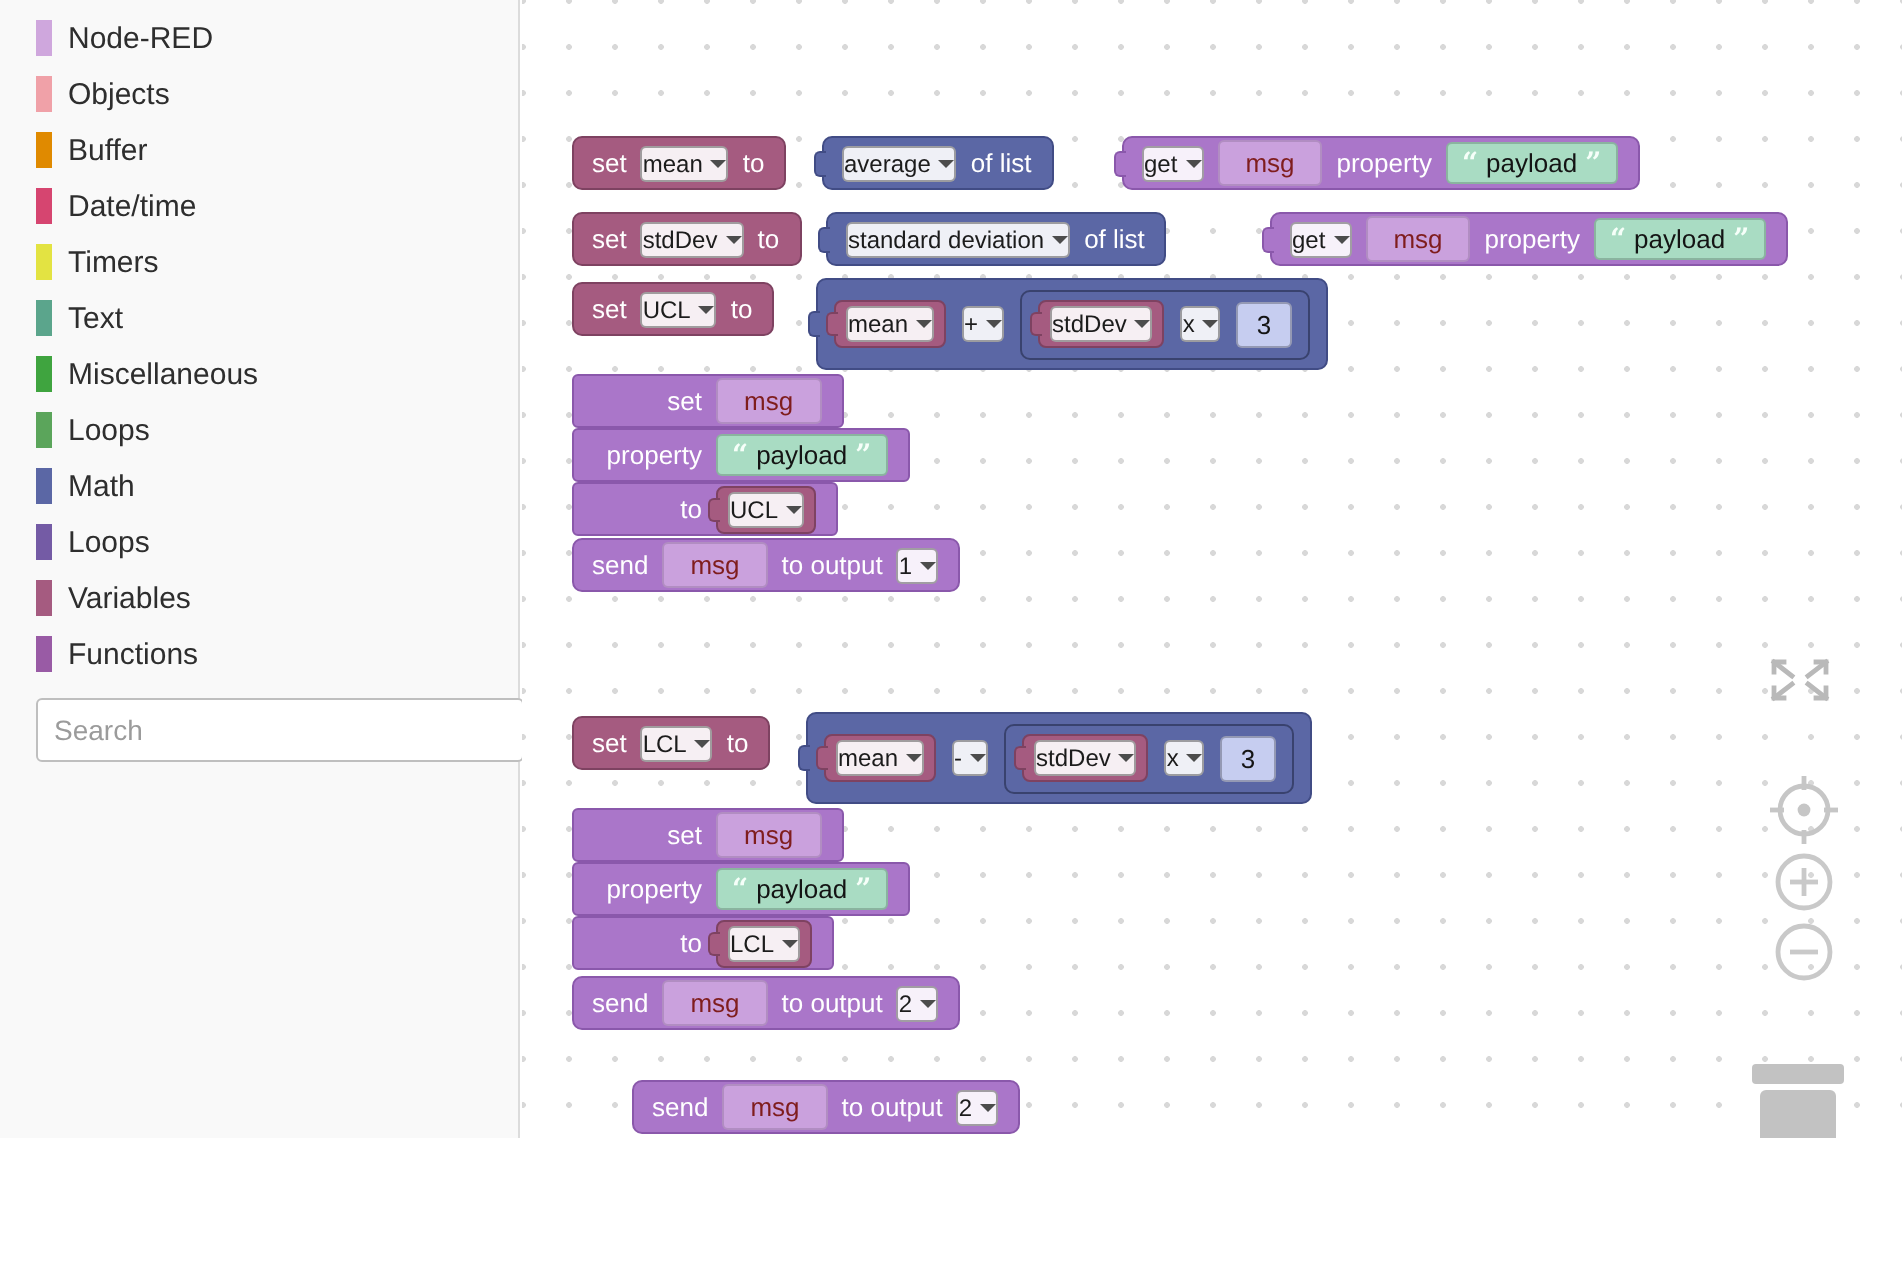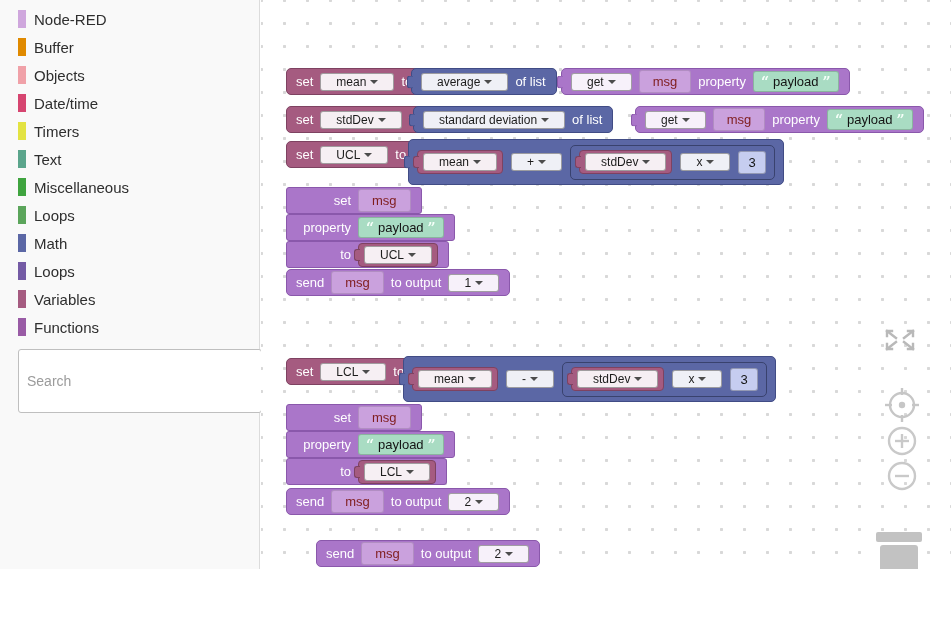--- a/index.html
+++ b/index.html
@@ -5,42 +5,42 @@
   html,body{margin:0;padding:0;background:#fff;font-family:"Liberation Sans",sans-serif;}
   .app{position:relative;width:951px;height:569px;overflow:hidden;background:#fff;}
 
   
   .sidebar{position:absolute;left:0;top:0;width:260px;height:634px;background:#f9f9f9;
            border-right:1px solid #dcdcdc;box-sizing:border-box;padding-top:5px;}
   .cat{display:flex;align-items:center;height:28px;cursor:pointer;}
   .cat-bar{width:8px;height:18px;margin-left:18px;margin-right:8px;flex:0 0 8px;}
   .cat-label{font-size:15px;color:#2e2e2e;white-space:nowrap;}
   .search-wrap{margin:8px 8px 0 18px;}
-  .search{width:226px;height:30px;border:1px solid #bfbfbf;border-radius:3px;padding:16px 8px;
+  .search{width:226px;height:30px;border:1px solid #bfbfbf;border-radius:3px;padding:0 8px;
           font-size:14px;color:#444;background:#fff;outline:none;box-sizing:content-box;}
   .search::placeholder{color:#9b9b9b;}
 
   
   .canvas{position:absolute;left:261px;top:0;width:690px;height:634px;background:#fff;
           background-image:radial-gradient(circle,#d8d8d8 1.4px,transparent 1.5px);
           background-size:23px 23px;background-position:12px 12px;}
 
   
   .blk{position:absolute;display:flex;align-items:center;gap:7px;height:27px;
        padding:0 10px 0 9px;border-radius:5px;color:#fff;font-size:13px;white-space:nowrap;
        box-sizing:border-box;cursor:grab;}
   .maroon{--bg:#a55b80;--bd:#7e4261;background:var(--bg);border:1px solid var(--bd);}
   .blue{--bg:#5b67a5;--bd:#414c85;background:var(--bg);border:1px solid var(--bd);}
   .purple{--bg:#aa76c9;--bd:#8a58ab;background:var(--bg);border:1px solid var(--bd);}
   .tab::before{content:"";position:absolute;left:-5px;top:50%;transform:translateY(-50%);
        width:5px;height:11px;background:var(--bg);border:1px solid var(--bd);border-right:none;
        border-radius:3px 0 0 3px;}
   .lbl{color:#fff;}
   .field{display:inline-flex;align-items:center;gap:4px;background:rgba(255,255,255,.9);
-       color:#1c1c1c;border:1px solid rgba(0,0,0,.35);border-radius:3px;padding:2px 15px;
+       color:#1c1c1c;border:1px solid rgba(0,0,0,.35);border-radius:3px;padding:2px 0;
        font-size:12px;line-height:1;cursor:pointer;}
   .arr{display:inline-block;width:0;height:0;border-left:4px solid transparent;
        border-right:4px solid transparent;border-top:4px solid #4c4c4c;}
   .mini{position:relative;display:inline-flex;align-items:center;background:#a55b80;
        border:1px solid #7e4261;border-radius:4px;padding:2px 5px;--bg:#a55b80;--bd:#7e4261;}
   .mini.tabbed::before{content:"";position:absolute;left:-5px;top:50%;transform:translateY(-50%);
        width:5px;height:10px;background:#a55b80;border:1px solid #7e4261;border-right:none;
        border-radius:3px 0 0 3px;}
   .shadow-msg{display:inline-flex;align-items:center;background:#caa1dd;border:1px solid rgba(0,0,0,.12);
        color:#7f1d1d;border-radius:3px;padding:3px 13px;font-size:13px;cursor:text;}
@@ -70,26 +70,26 @@
 <body>
 
 <div class="app">
 
   <div class="sidebar">
     <div class="cat">
       <span class="cat-bar" style="background-color: rgb(207, 167, 221);"></span>
       <span class="cat-label">Node-RED</span>
     </div>
     <div class="cat">
+      <span class="cat-bar" style="background-color: rgb(240, 161, 168);"></span>
+      <span class="cat-label">Objects</span>
+    </div>
+    <div class="cat">
       <span class="cat-bar" style="background-color: rgb(224, 138, 0);"></span>
       <span class="cat-label">Buffer</span>
-    </div>
-    <div class="cat">
-      <span class="cat-bar" style="background-color: rgb(240, 161, 168);"></span>
-      <span class="cat-label">Objects</span>
     </div>
     <div class="cat">
       <span class="cat-bar" style="background-color: rgb(214, 69, 112);"></span>
       <span class="cat-label">Date/time</span>
     </div>
     <div class="cat">
       <span class="cat-bar" style="background-color: rgb(227, 227, 66);"></span>
       <span class="cat-label">Timers</span>
     </div>
     <div class="cat">

